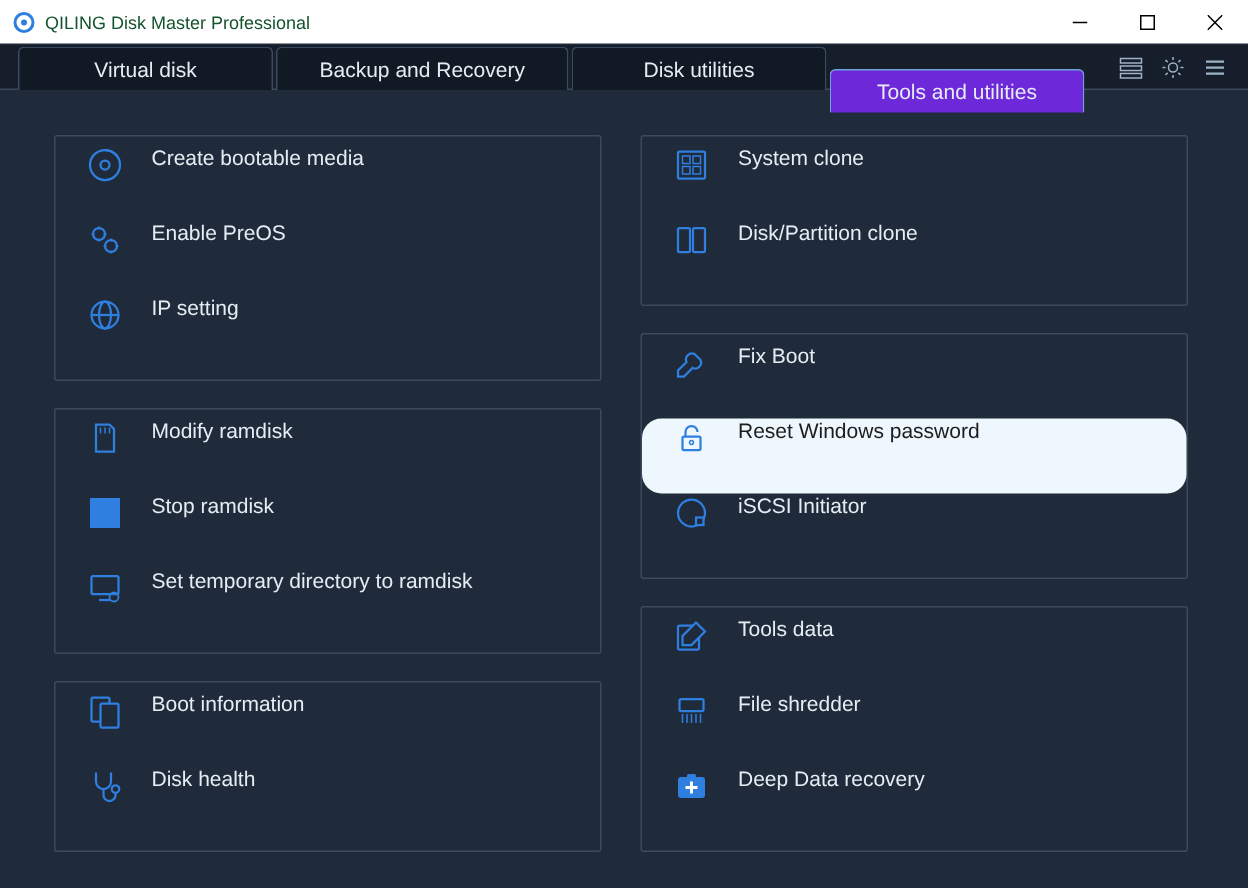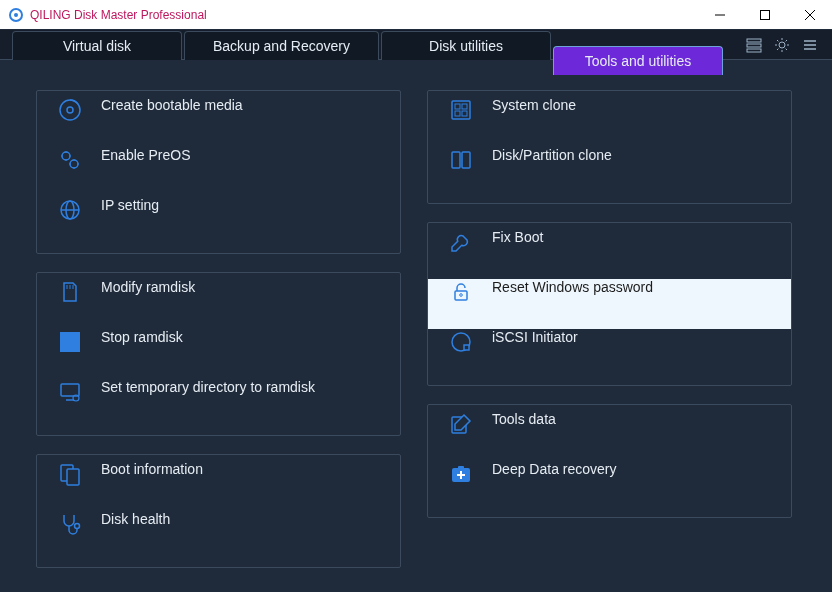--- a/index.html
+++ b/index.html
@@ -15,21 +15,21 @@
     align-items: center;
     padding-left: 8px;
   }
   .titlebar .app-icon {
     width: 16px; height: 16px;
     margin-right: 6px;
     display: inline-flex; align-items:center; justify-content:center;
   }
   .titlebar .title {
     font-size: 12px;
-    color: #be185d;
+    color: #14532d;
     flex: 1;
   }
   .win-controls { display: flex; height: 100%; }
   .win-btn {
     width: 45px; height: 30px;
     display: flex; align-items: center; justify-content: center;
     color: #000;
     font-size: 10px;
   }
   .win-btn svg { stroke: #000; }
@@ -108,20 +108,21 @@
     align-items: flex-start;
     height: 50px;
     padding-left: 20px;
     color: #e6ecf3;
     font-size: 14px;
     cursor: pointer;
   }
   .item.selected {
     background: #eef7fd;
     color: #1c1c1c;
+    border-radius: 13px;
   }
   .item.selected .icon svg * { stroke: #2f7fe0; fill: none; }
   .icon {
     width: 26px; height: 26px;
     margin-right: 18px;
     display: flex; align-items: center; justify-content: center;
     color: #2f7fe0;
   }
   .icon svg { width: 24px; height: 24px; }
   .icon .solid-square { width: 20px; height: 20px; background:#2f7fe0; }
@@ -350,20 +351,33 @@
             <svg viewBox="0 0 24 24">
                 <rect x="3" y="5" width="14" height="16" rx="1" fill="none" stroke="#2f7fe0" stroke-width="1.5"></rect>
                 <path d="M15 3l6 6-9 9H6v-6z" fill="#1f2b3a" stroke="#2f7fe0" stroke-width="1.5"></path>
               </svg>
           </span>
           <span>Tools data</span>
         </div>
         <div class="item">
           <span class="icon">
             <svg viewBox="0 0 24 24">
+                <rect x="4" y="4" width="16" height="8" rx="1" fill="none" stroke="#2f7fe0" stroke-width="1.5"></rect>
+                <line x1="6" y1="14" x2="6" y2="20" stroke="#2f7fe0"></line>
+                <line x1="9" y1="14" x2="9" y2="20" stroke="#2f7fe0"></line>
+                <line x1="12" y1="14" x2="12" y2="20" stroke="#2f7fe0"></line>
+                <line x1="15" y1="14" x2="15" y2="20" stroke="#2f7fe0"></line>
+                <line x1="18" y1="14" x2="18" y2="20" stroke="#2f7fe0"></line>
+              </svg>
+          </span>
+          <span>File shredder</span>
+        </div>
+        <div class="item">
+          <span class="icon">
+            <svg viewBox="0 0 24 24">
                 <rect x="3" y="6" width="18" height="14" rx="2" fill="#2f7fe0"></rect>
                 <rect x="9" y="4" width="6" height="4" rx="1" fill="#2f7fe0"></rect>
                 <path d="M12 9v8M8 13h8" stroke="#fff" stroke-width="2"></path>
               </svg>
           </span>
           <span>Deep Data recovery</span>
         </div>
       </div>
 
     </div>

